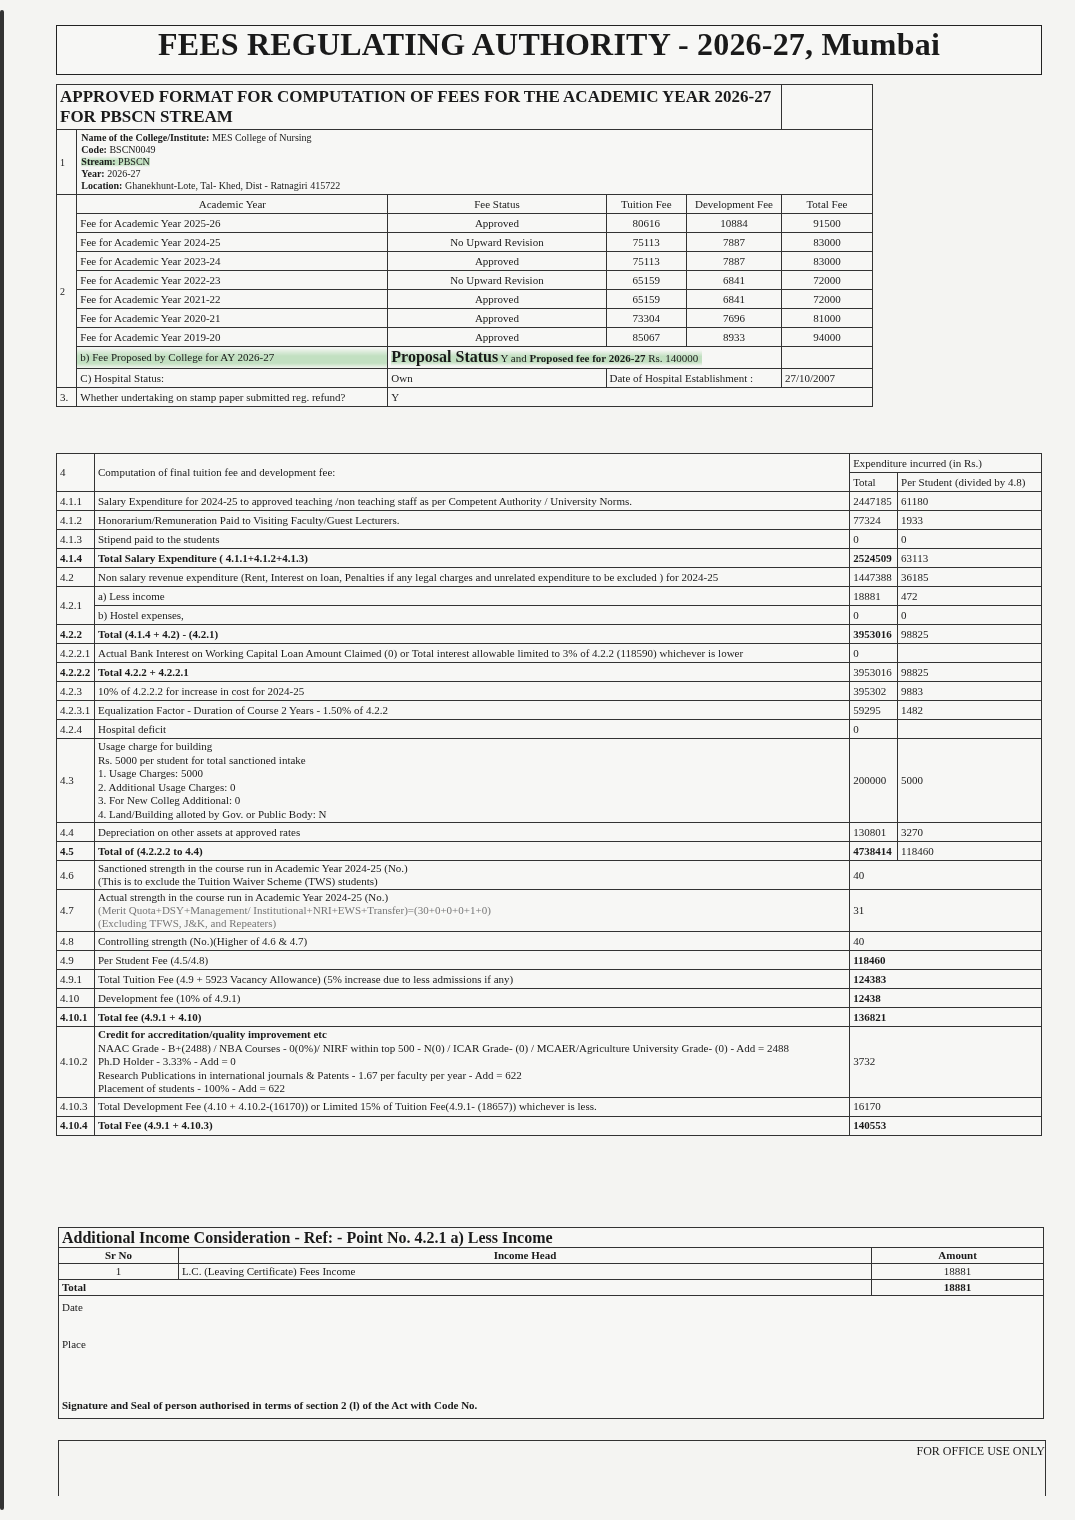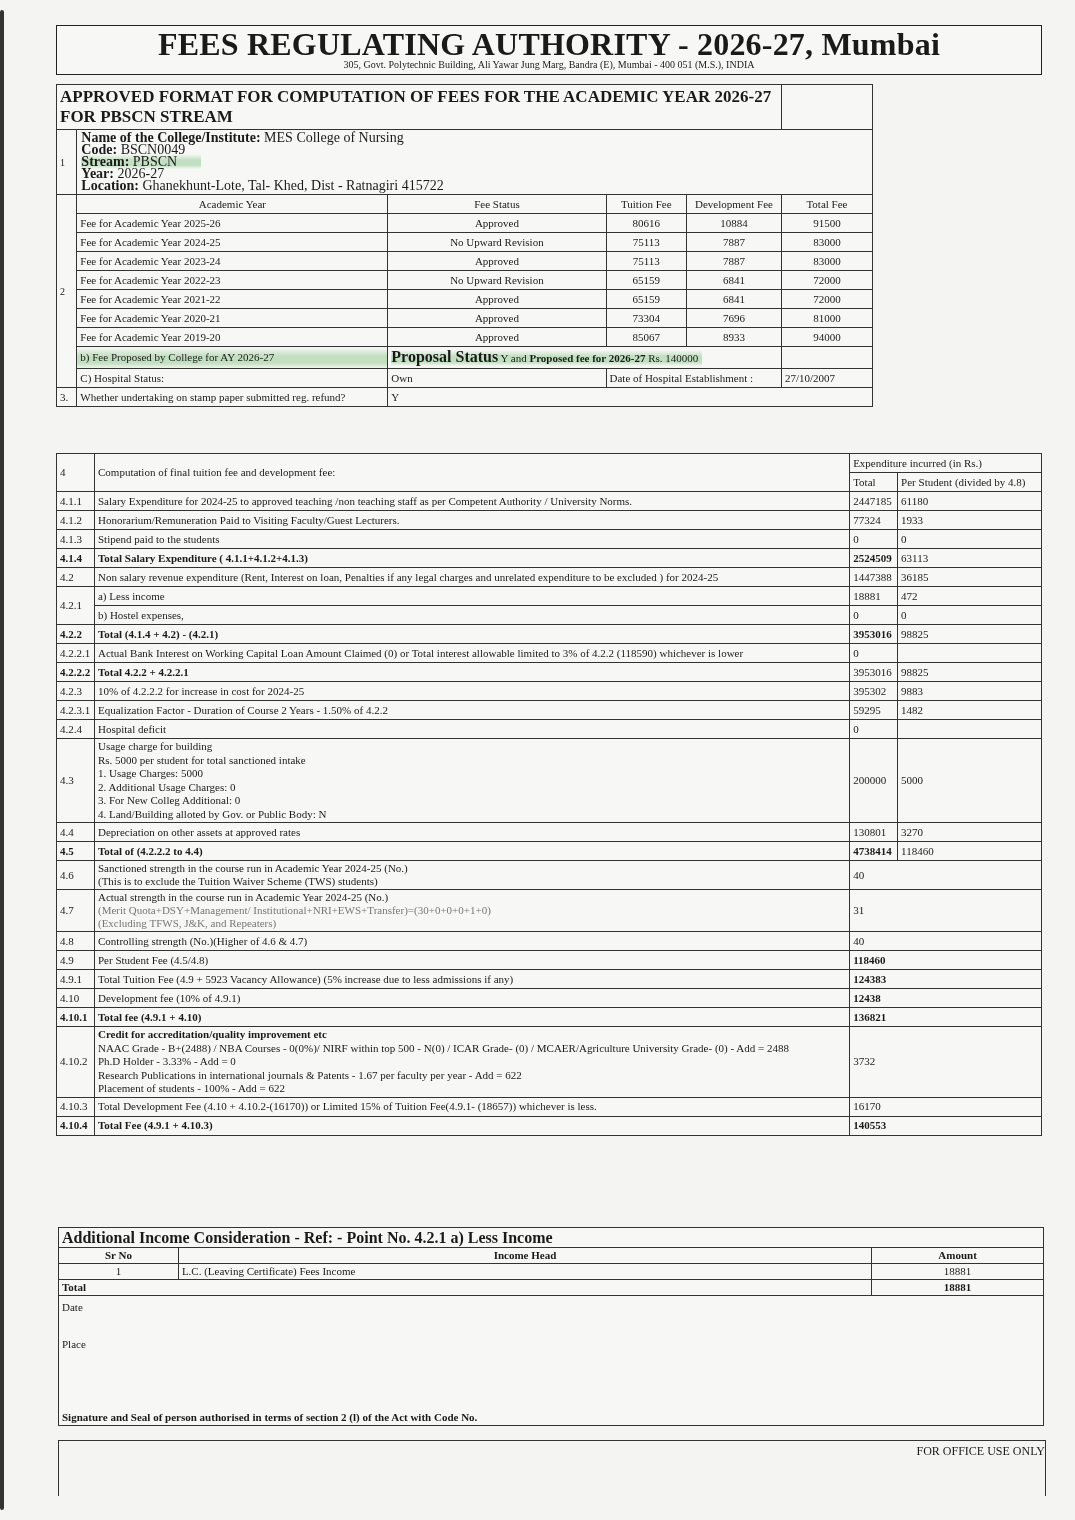--- a/index.html
+++ b/index.html
@@ -16,21 +16,21 @@
   .header-addr { font-size:10px; margin-top:1px; }
 
   table { border-collapse:collapse; position:absolute; background:#f7f7f5; }
   td, th { border:1px solid #333; padding:1px 3px; font-size:11px; line-height:13px; vertical-align:middle; font-weight:normal; }
   .b { font-weight:bold; }
   .c { text-align:center; }
   .hl { background:linear-gradient(180deg, rgba(150,205,150,0) 0%, rgba(150,205,150,0.55) 40%, rgba(150,205,150,0.55) 75%, rgba(150,205,150,0) 100%); }
 
   #t1 { left:56px; top:84px; width:817px; }
   #t1 .title-cell { font-size:17px; font-weight:bold; line-height:20px; padding:2px 3px; border-bottom:1px solid #333; }
-  #t1 .info { font-size:14px; line-height:12px; padding:2px 4px; }
+  #t1 .info { font-size:10px; line-height:12px; padding:2px 4px; }
   #t1 .info .lbl { font-weight:bold; }
   #t1 .fee td { height:16px; }
 
   #t2 { left:56px; top:453px; width:986px; }
   #t2 td { height:16px; }
   #t2 .num { white-space:nowrap; }
 
   #t3 { left:58px; top:1227px; width:986px; }
   #t3 .sec-title { font-size:16px; font-weight:bold; padding:3px 3px; }
   #t3 td { font-size:11px; }
@@ -38,21 +38,20 @@
   .office { position:absolute; left:58px; top:1440px; width:986px; height:55px; border-left:1.5px solid #333; border-right:1.5px solid #333; border-top:1.5px solid #333; }
   .office-lbl { text-align:right; font-size:12px; margin-top:3px; }
 </style>
 </head>
 <body>
 
 <div class="page-edge"></div>
 
 <div class="header-box">
   <div class="header-title">FEES REGULATING AUTHORITY - 2026-27, Mumbai</div>
-  <div class="header-addr">305, Govt. Polytechnic Building, Ali Yawar Jung Marg, Bandra (E), Mumbai - 400 051 (M.S.), INDIA</div>
 </div>
 
 <table id="t1">
   <colgroup>
     <col style="width:22px">
       <col style="width:392px">
       <col style="width:272px">
       <col style="width:94px">
       <col style="width:104px">
       <col style="width:102px">
@@ -63,21 +62,21 @@
       <div>APPROVED FORMAT FOR COMPUTATION OF FEES FOR THE ACADEMIC YEAR 2026-27</div>
       <div>FOR PBSCN STREAM</div>
     </td>
     <td></td>
   </tr>
   <tr>
     <td style="font-size:10px">1</td>
     <td colspan="5" class="info">
       <div><span class="lbl">Name of the College/Institute:</span> <span>MES College of Nursing</span></div>
       <div><span class="lbl">Code:</span> <span>BSCN0049</span></div>
-      <div><span class="hl" style="padding-right:24px"><span class="lbl">Stream:</span> <span>PBSCN</span></span></div>
+      <div><span class="hl" style="padding-right:0"><span class="lbl">Stream:</span> <span>PBSCN</span></span></div>
       <div><span class="lbl">Year:</span> <span>2026-27</span></div>
       <div><span class="lbl">Location:</span> <span>Ghanekhunt-Lote, Tal- Khed, Dist - Ratnagiri 415722</span></div>
     </td>
   </tr>
   <tr class="fee">
     <td rowspan="10" style="font-size:10px">2</td>
     <td class="c">Academic Year</td>
     <td class="c">Fee Status</td>
     <td class="c">Tuition Fee</td>
     <td class="c">Development Fee</td>
@@ -364,21 +363,21 @@
     <td class="c">18881</td>
   </tr>
   <tr>
     <td colspan="2" class="b">Total</td>
     <td class="c b">18881</td>
   </tr>
   <tr>
     <td colspan="3" style="height:120px; vertical-align:top; border-bottom:1.5px solid #333">
       <div style="margin-top:4px">Date</div>
       <div style="margin-top:24px">Place</div>
-      <div class="b" style="margin-top:60px">Signature and Seal of person authorised in terms of section 2 (l) of the Act with Code No.</div>
+      <div class="b" style="margin-top:48px">Signature and Seal of person authorised in terms of section 2 (l) of the Act with Code No.</div>
     </td>
   </tr>
 </tbody>
   </table>
 
 <div class="office">
   <div class="office-lbl">FOR OFFICE USE ONLY</div>
 </div>
 
 </body></html>

